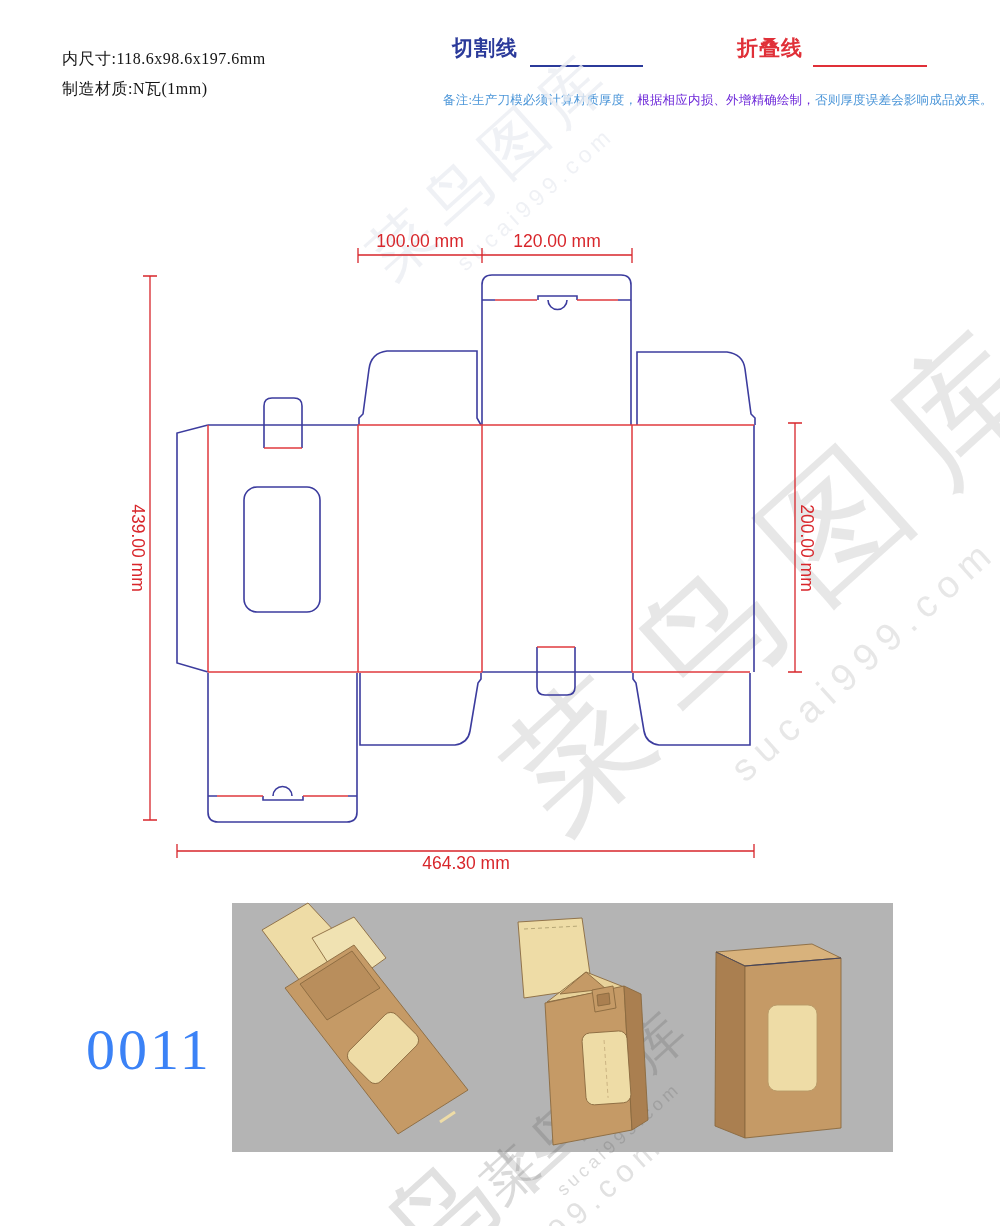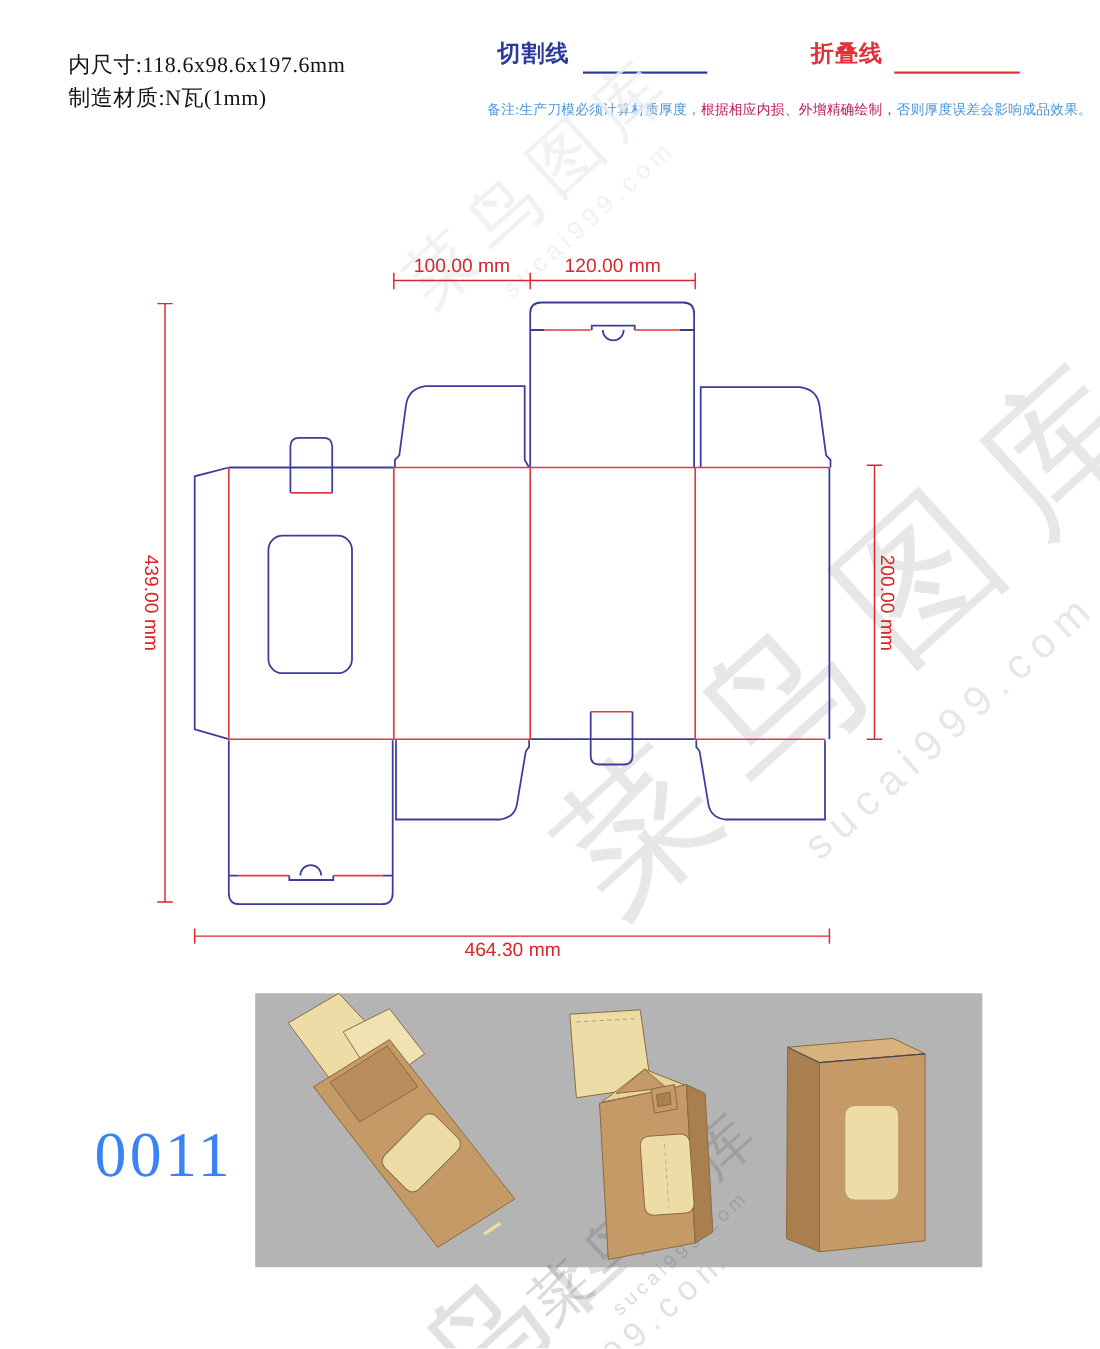--- a/index.html
+++ b/index.html
@@ -1,31 +1,31 @@
 <!DOCTYPE html>
 <html><head>
 <meta charset="utf-8">
 <style>
   html,body{margin:0;padding:0;}
   body{width:1000px;height:1226px;position:relative;background:#ffffff;overflow:hidden;
        font-family:"Liberation Sans",sans-serif;}
   .abs{position:absolute;}
   
   #specs{left:62px;top:44px;font-family:"Liberation Serif","DejaVu Serif",serif;
-         font-size:20px;line-height:30px;color:#141414;letter-spacing:0.5px;white-space:nowrap;}
+         font-size:16px;line-height:30px;color:#141414;letter-spacing:0.5px;white-space:nowrap;}
   
   .legend-label{top:34px;font-size:21px;font-weight:bold;letter-spacing:1px;font-family:Liberation Serif, serif;}
   #legend-cut-label{left:452px;color:#2b3a9a;}
   #legend-fold-label{left:737px;color:#e03038;text-align:center;}
   .legend-line{top:65px;height:2px;}
   #legend-cut-line{left:530px;width:113px;background:#2b3a9a;}
   #legend-fold-line{left:813px;width:114px;background:#e03038;}
   #legend-note{left:443px;top:92px;width:520px;font-size:12.5px;letter-spacing:0.2px;white-space:nowrap;}
   .note-blue{color:#4a95d8;font-family:Liberation Serif, serif;}
-  .note-red{color:#be185d;}
+  .note-red{color:#6d28d9;}
   
   #design-code{left:86px;top:1016px;font-family:"Liberation Serif","DejaVu Serif",serif;
                font-size:58px;color:#3b82f6;letter-spacing:3px;}
   svg{position:absolute;left:0;top:0;}
   svg text{font-family:"Liberation Sans",sans-serif;}
   .dim-text{fill:#d8262b;font-size:17.5px;}
   .wm{font-family:"Liberation Sans",sans-serif;}
 </style>
 </head>
 <body>

